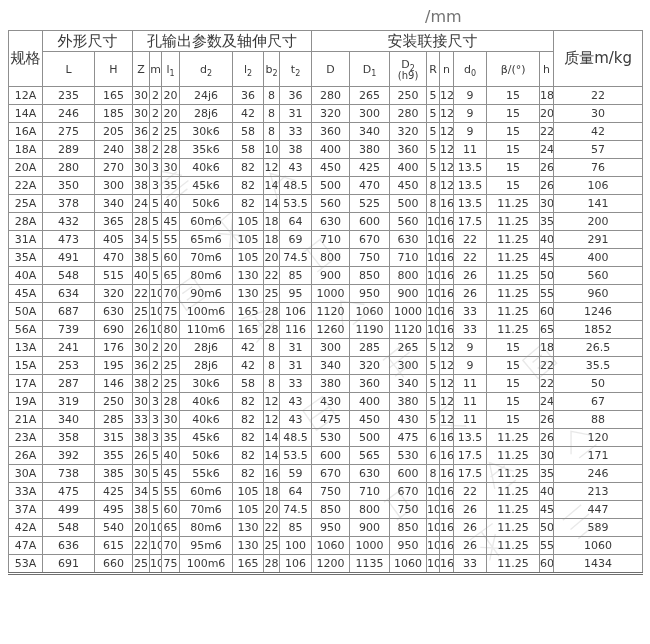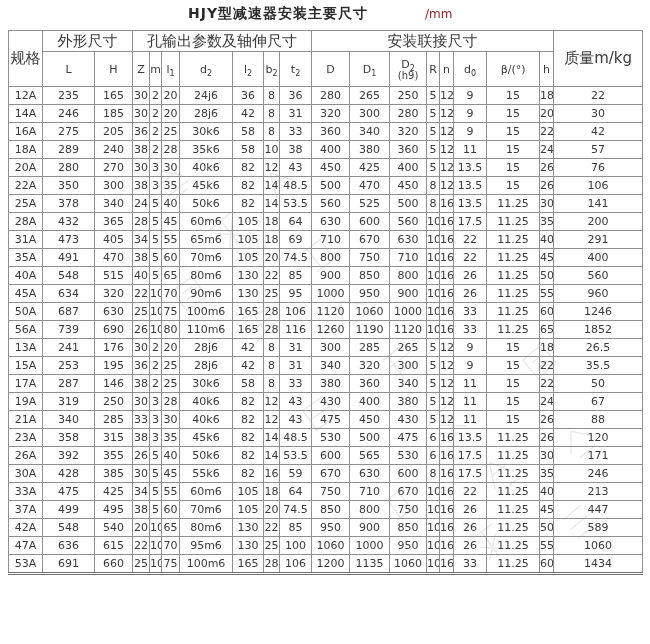--- a/index.html
+++ b/index.html
@@ -12,21 +12,21 @@
     overflow:hidden;
   }
   .title-row{position:relative;height:30px;}
   .title{
     position:absolute;left:188px;top:5px;
     font-size:14px;font-weight:600;color:#2b2b2b;
     letter-spacing:1px;white-space:nowrap;
   }
   .unit{
     position:absolute;left:425px;top:7px;
-    font-size:12px;color:#7f1d1d;
+    font-size:16px;color:#737373;
   }
   .watermark{
     position:absolute;left:0;top:60px;
     pointer-events:none;
     opacity:.55;
   }
   table{
     width:634px;margin-left:8px;
     border-collapse:collapse;table-layout:fixed;
     font-size:11px;color:#3a3a3a;
@@ -45,21 +45,20 @@
   tr.group-row th{height:20px;font-size:15px;}
   tr.cols-row th{height:34px;font-size:11px;}
   tbody td{height:17px;line-height:17px;}
   sub{font-size:8px;line-height:0;}
   .note{font-size:10px;line-height:10px;}
 </style>
 </head>
 <body>
 
 <div class="title-row">
-  <div class="title">HJY型减速器安装主要尺寸</div>
   <div class="unit">/mm</div>
 </div>
 
 <svg class="watermark" width="650" height="560" viewBox="0 0 650 560">
   <g fill="none" stroke="#d7d7d7" stroke-width="1.4">
     <g transform="translate(150,120) rotate(-38)">
         <path d="M0 18 L14 0 L28 16 M4 10 H26 M2 24 H30 M8 30 L24 30"></path>
       </g>
     <g transform="translate(210,170) rotate(-40)">
         <path d="M0 0 H28 M4 8 L24 28 M24 6 L4 26 M14 0 V30"></path>
@@ -596,21 +595,21 @@
         <td>530</td>
         <td>6</td>
         <td>16</td>
         <td>17.5</td>
         <td>11.25</td>
         <td>30</td>
         <td>171</td>
       </tr>
       <tr>
         <td>30A</td>
-        <td>428</td>
+        <td>738</td>
         <td>385</td>
         <td>30</td>
         <td>5</td>
         <td>45</td>
         <td>55k6</td>
         <td>82</td>
         <td>16</td>
         <td>59</td>
         <td>670</td>
         <td>630</td>

